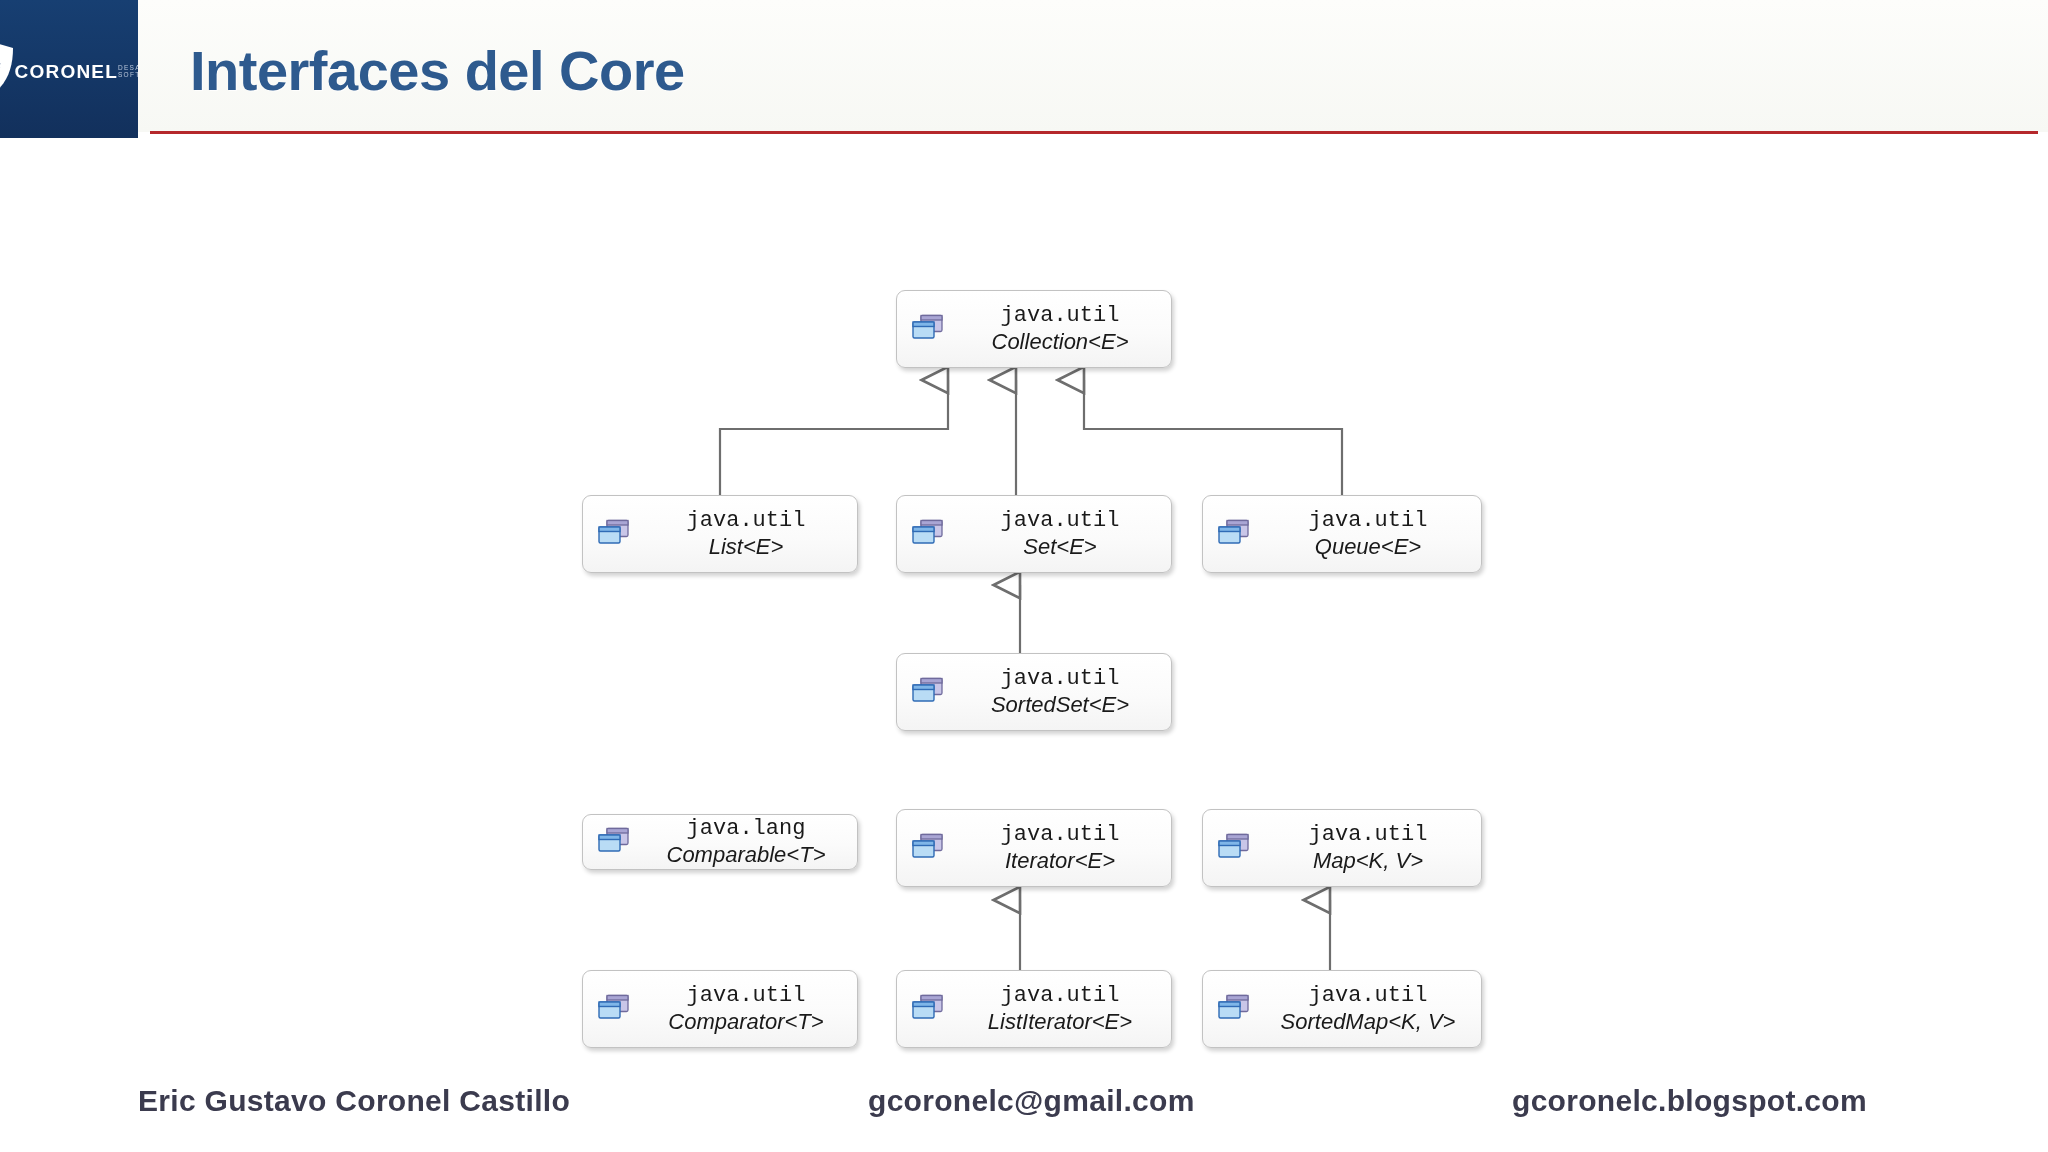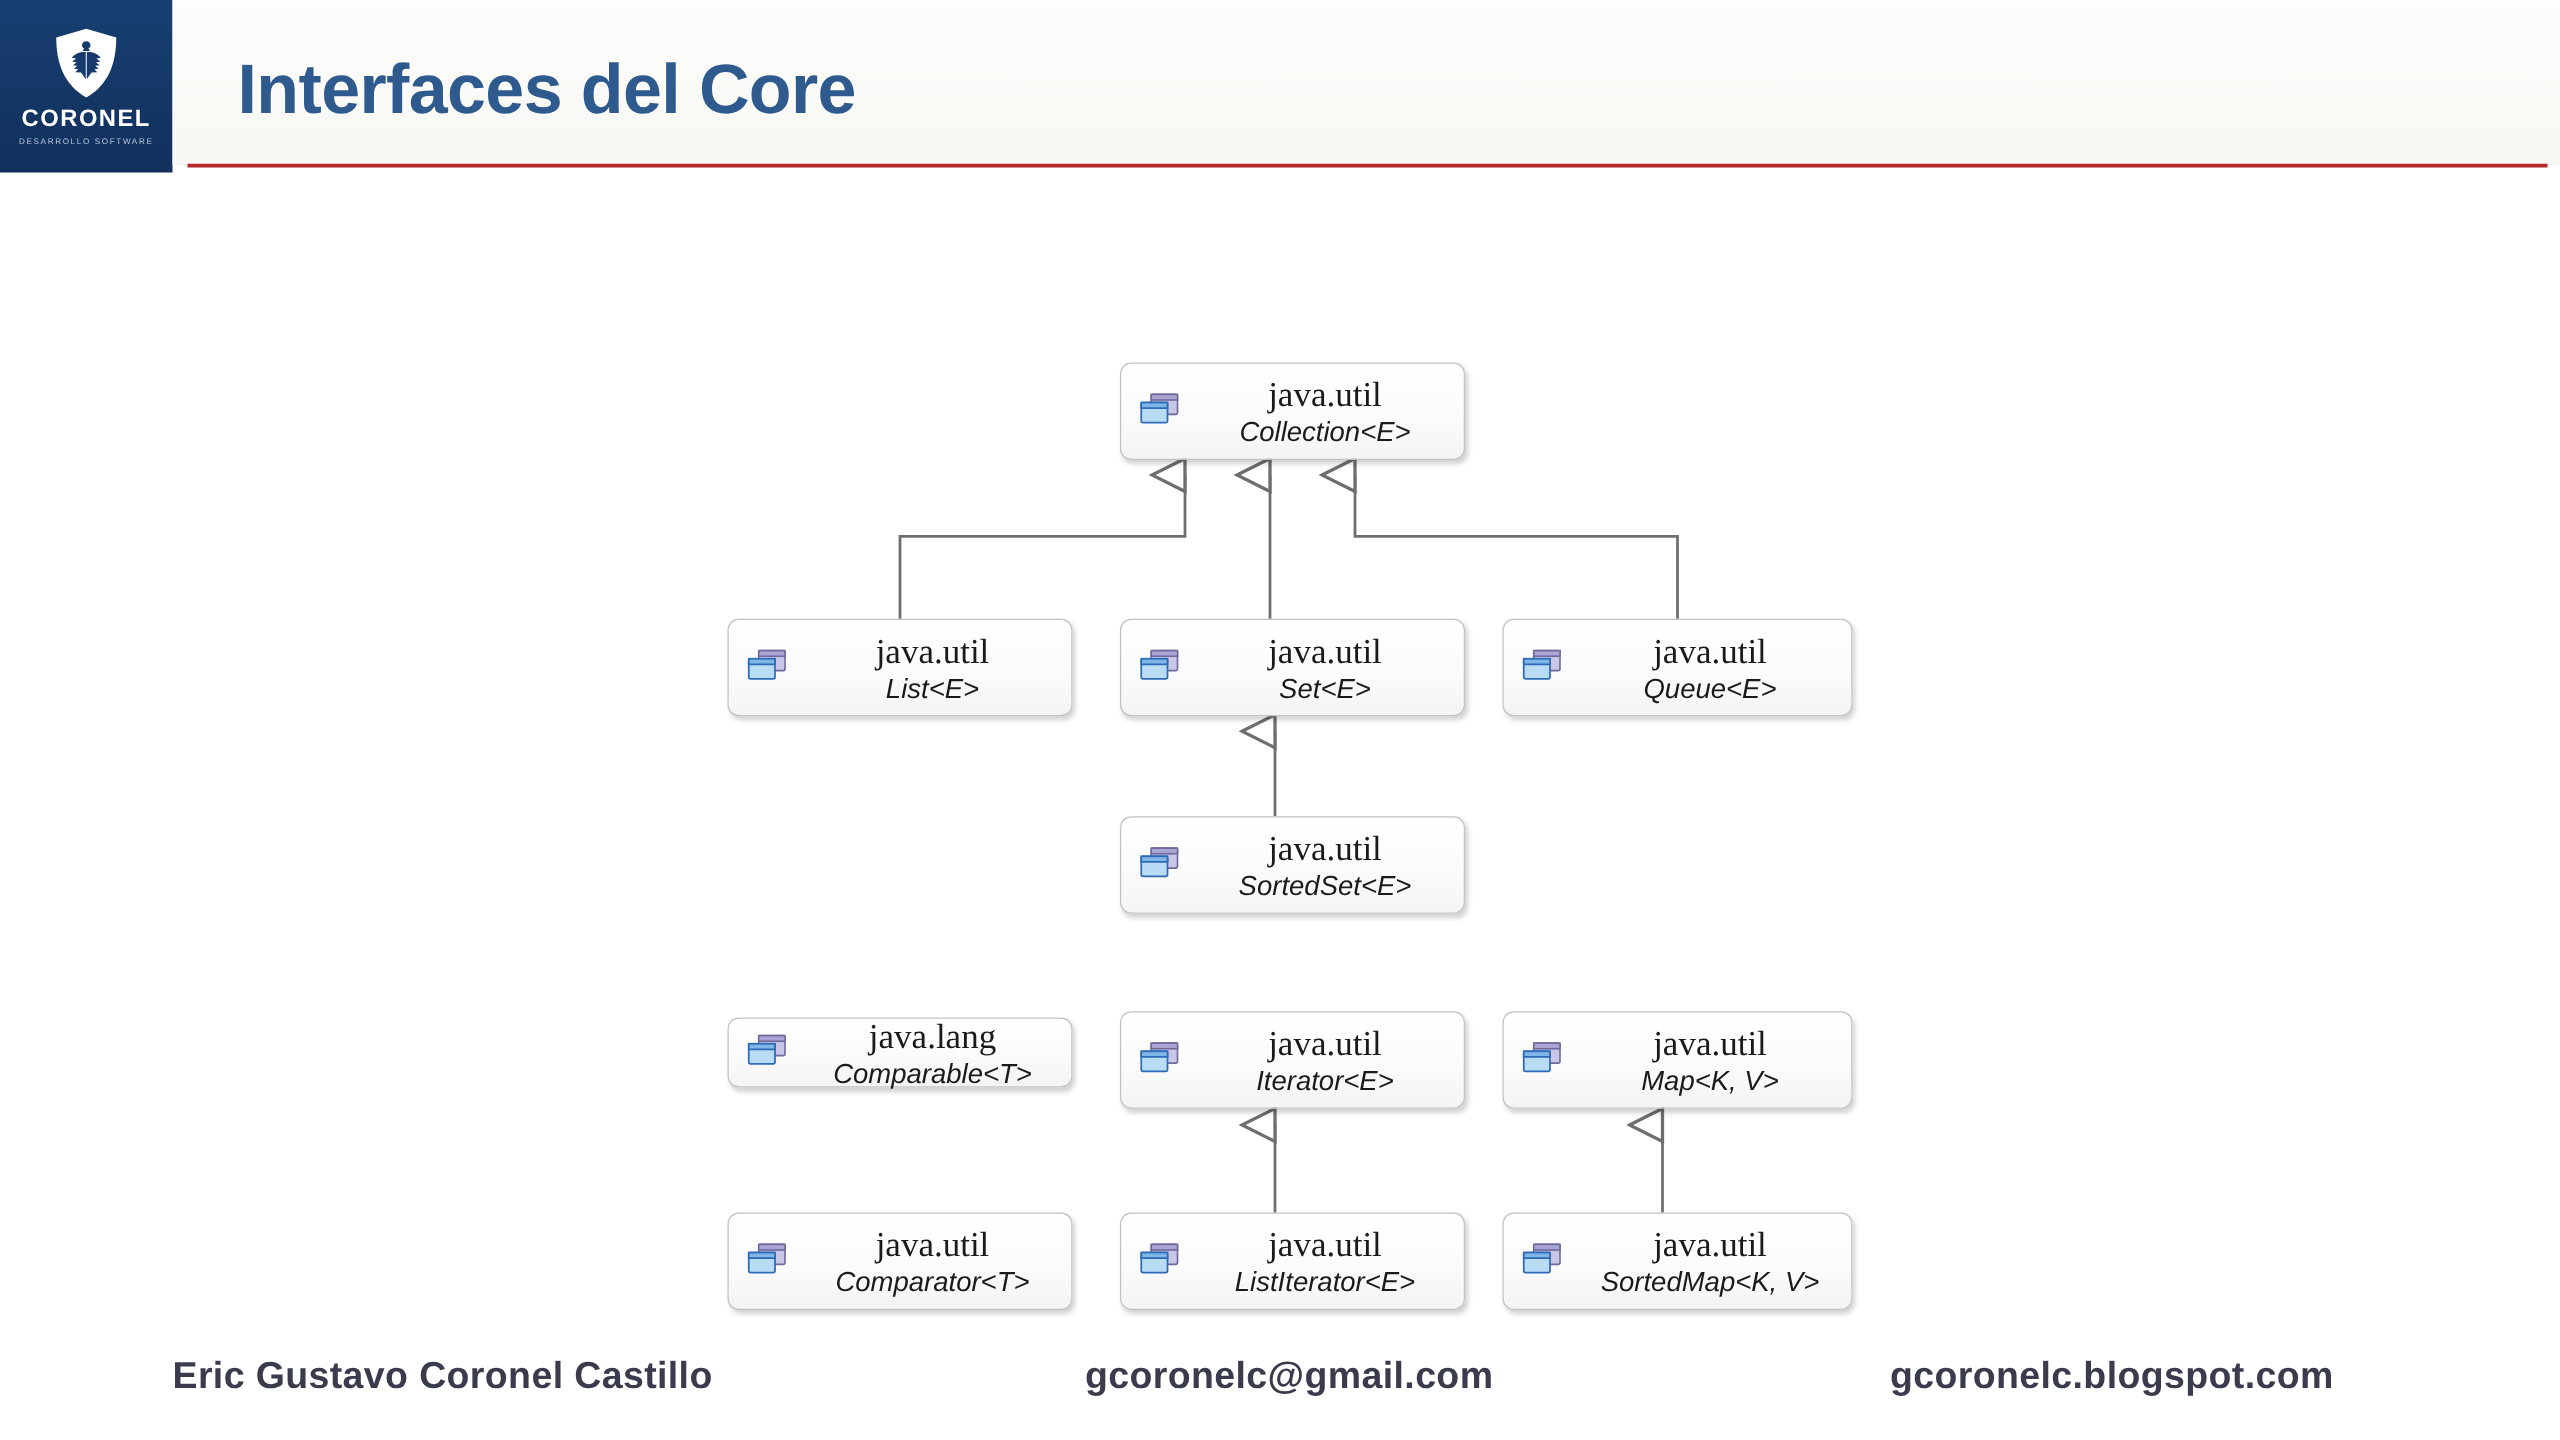--- a/index.html
+++ b/index.html
@@ -20,21 +20,21 @@
 
   
   #logo-block {
     position: absolute;
     left: 0; top: 0;
     width: 138px;
     height: 138px;
     background: #173a6d;
     background: linear-gradient(180deg,#173f72 0%, #12305c 100%);
     display: flex;
-    flex-direction: column;
+    flex-direction: row;
     align-items: center;
     justify-content: center;
   }
   #shield {
     position: relative;
     width: 52px;
     height: 58px;
   }
   #shield svg { display:block; }
   #logo-word {
@@ -123,23 +123,23 @@
     height: 30px;
   }
   .node-labels {
     width: 100%;
     padding-left: 52px;
     box-sizing: border-box;
     text-align: center;
     line-height: 1.18;
   }
   .node-pkg {
-    font-size: 28px;
+    font-size: 22px;
     color: #1a1a1a;
-    font-family: Liberation Serif, serif;
+    font-family: Liberation Mono, monospace;
   }
   .node-type {
     font-size: 22px;
     font-style: italic;
     color: #1a1a1a;
     font-family: "Liberation Sans", sans-serif;
     margin-top: 1px;
   }
 
   

